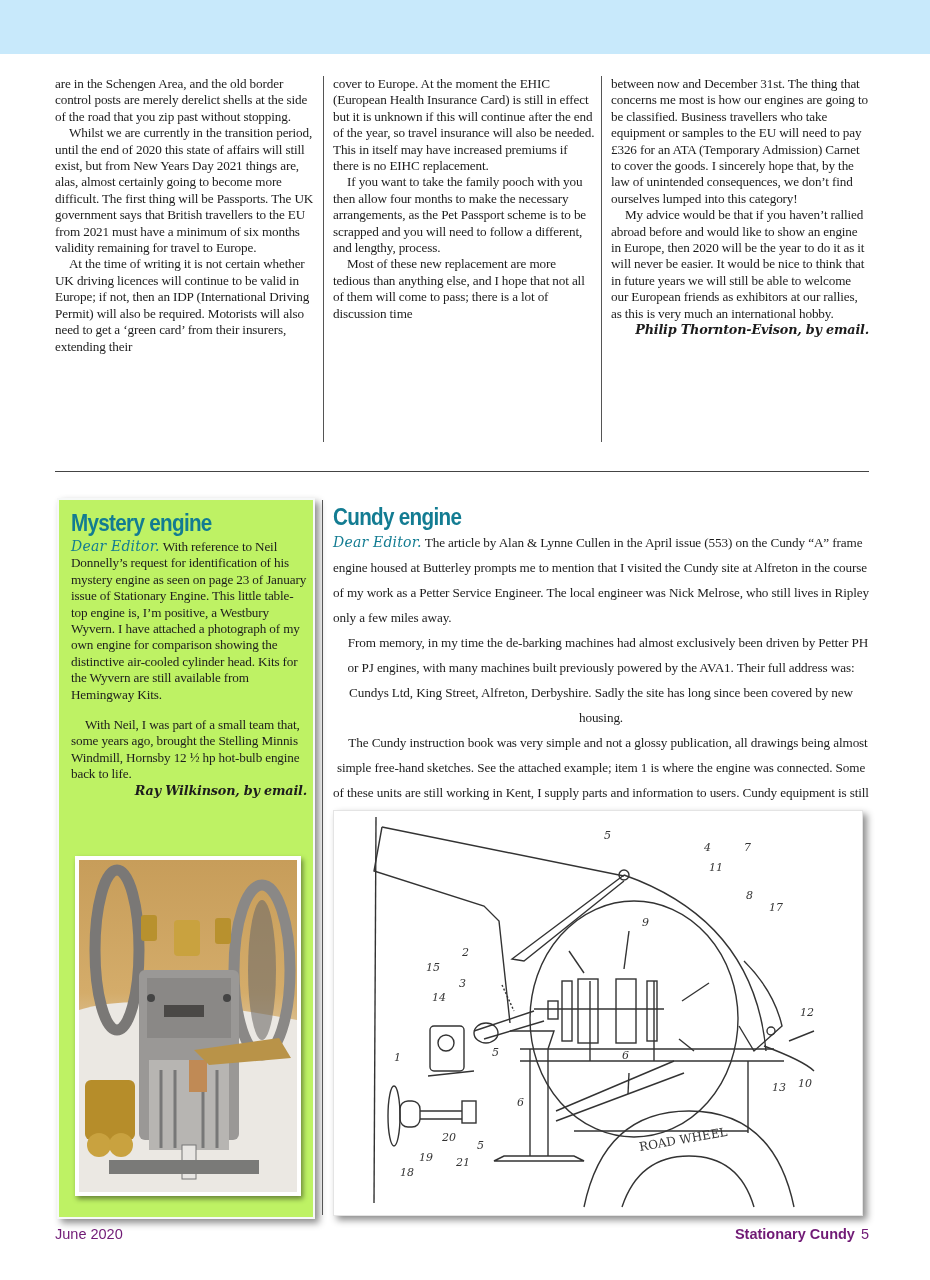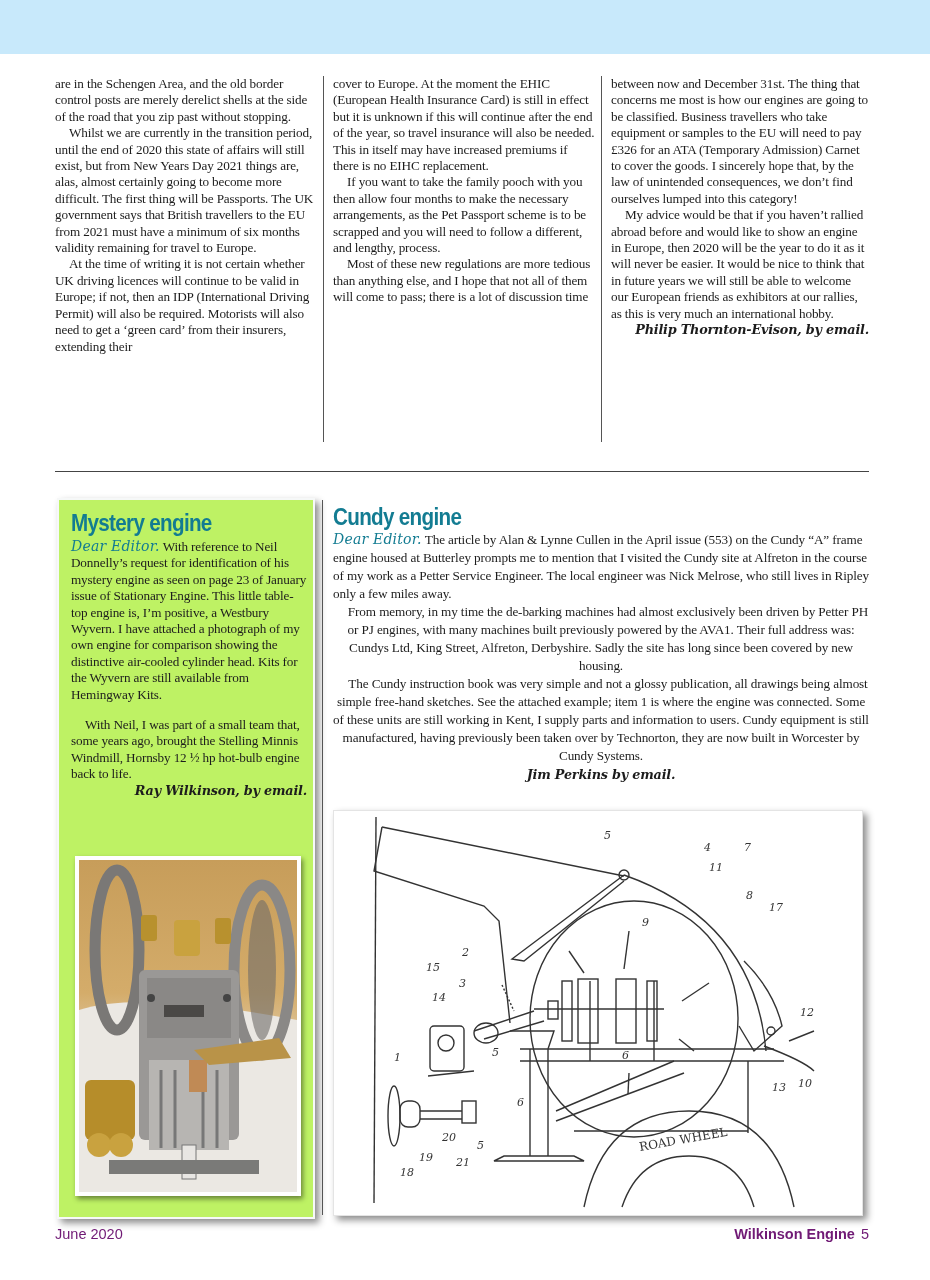--- a/index.html
+++ b/index.html
@@ -43,21 +43,21 @@
     position:absolute; left:16px; top:356px; width:226px; height:340px;
     background:#ffffff; box-shadow:2px 3px 5px rgba(0,0,0,0.45);
   }
   #photo {
     position:absolute; left:4px; top:4px; width:218px; height:332px; overflow:hidden;
     background:linear-gradient(180deg,#c79d5a 0%,#d4ac6a 40%,#e9e4dc 70%,#f1efeb 100%);
   }
 
   
   #cundy-title { position:absolute; left:333px; top:504px; }
-  #cundy-text { position:absolute; left:333px; top:530px; width:536px; font-size:13.2px; line-height:18px; font-family:"Liberation Serif",serif; letter-spacing:-0.12px; }
+  #cundy-text { position:absolute; left:333px; top:530px; width:536px; font-size:13.2px; line-height:25px; font-family:"Liberation Serif",serif; letter-spacing:-0.12px; }
   #cundy-text p { margin:0; }
   #cundy-text p.ind { text-indent:14px;text-align:center; }
 
   #sketch-frame {
     position:absolute; left:333px; top:810px; width:528px; height:404px;
     background:#ffffff; border:1px solid #e4e4e4; box-shadow:4px 4px 7px rgba(0,0,0,0.45);
   }
 
   .footer { position:absolute; top:1226px; font-family:"Liberation Sans",sans-serif; font-size:14.5px; color:#701a75; }
   #footer-left { left:55px; }
@@ -72,21 +72,21 @@
 <div id="col1" class="col">
   <p>are in the Schengen Area, and the old border control posts are merely derelict shells at the side of the road that you zip past without stopping.</p>
   <p class="ind">Whilst we are currently in the transition period, until the end of 2020 this state of affairs will still exist, but from New Years Day 2021 things are, alas, almost certainly going to become more difficult. The first thing will be Passports. The UK government says that British travellers to the EU from 2021 must have a minimum of six months validity remaining for travel to Europe.</p>
   <p class="ind">At the time of writing it is not certain whether UK driving licences will continue to be valid in Europe; if not, then an IDP (International Driving Permit) will also be required. Motorists will also need to get a ‘green card’ from their insurers, extending their</p>
 </div>
 <div class="vrule" style="left:323px;top:76px;height:366px;"></div>
 
 <div id="col2" class="col">
   <p>cover to Europe. At the moment the EHIC (European Health Insurance Card) is still in effect but it is unknown if this will continue after the end of the year, so travel insurance will also be needed. This in itself may have increased premiums if there is no EIHC replacement.</p>
   <p class="ind">If you want to take the family pooch with you then allow four months to make the necessary arrangements, as the Pet Passport scheme is to be scrapped and you will need to follow a different, and lengthy, process.</p>
-  <p class="ind">Most of these new regulations are more tedious than anything else, and I hope that not all of them will come to pass; there is a lot of discussion time</p>
+  <p class="ind">Most of these new replacement are more tedious than anything else, and I hope that not all of them will come to pass; there is a lot of discussion time</p>
 </div>
 <div class="vrule" style="left:601px;top:76px;height:366px;"></div>
 
 <div id="col3" class="col">
   <p>between now and December 31st. The thing that concerns me most is how our engines are going to be classified. Business travellers who take equipment or samples to the EU will need to pay £326 for an ATA (Temporary Admission) Carnet to cover the goods. I sincerely hope that, by the law of unintended consequences, we don’t find ourselves lumped into this category!</p>
   <p class="ind">My advice would be that if you haven’t rallied abroad before and would like to show an engine in Europe, then 2020 will be the year to do it as it will never be easier. It would be nice to think that in future years we will still be able to welcome our European friends as exhibitors at our rallies, as this is very much an international hobby.</p>
   <p class="sig">Philip Thornton-Evison, by email.</p>
 </div>
 
 <div class="hrule"></div>
@@ -231,14 +231,14 @@
       <text x="66" y="365">18</text>
       <text x="85" y="350">19</text>
       <text x="108" y="330">20</text>
       <text x="122" y="355">21</text>
     </g>
   </svg>
 </div>
 
 <div id="footer-left" class="footer">June 2020</div>
 <div id="footer-right" class="footer">
-  <b>Wilkinson Engine</b><span>5</span>
+  <b>Stationary Cundy</b><span>5</span>
 </div>
 
 </body></html>

